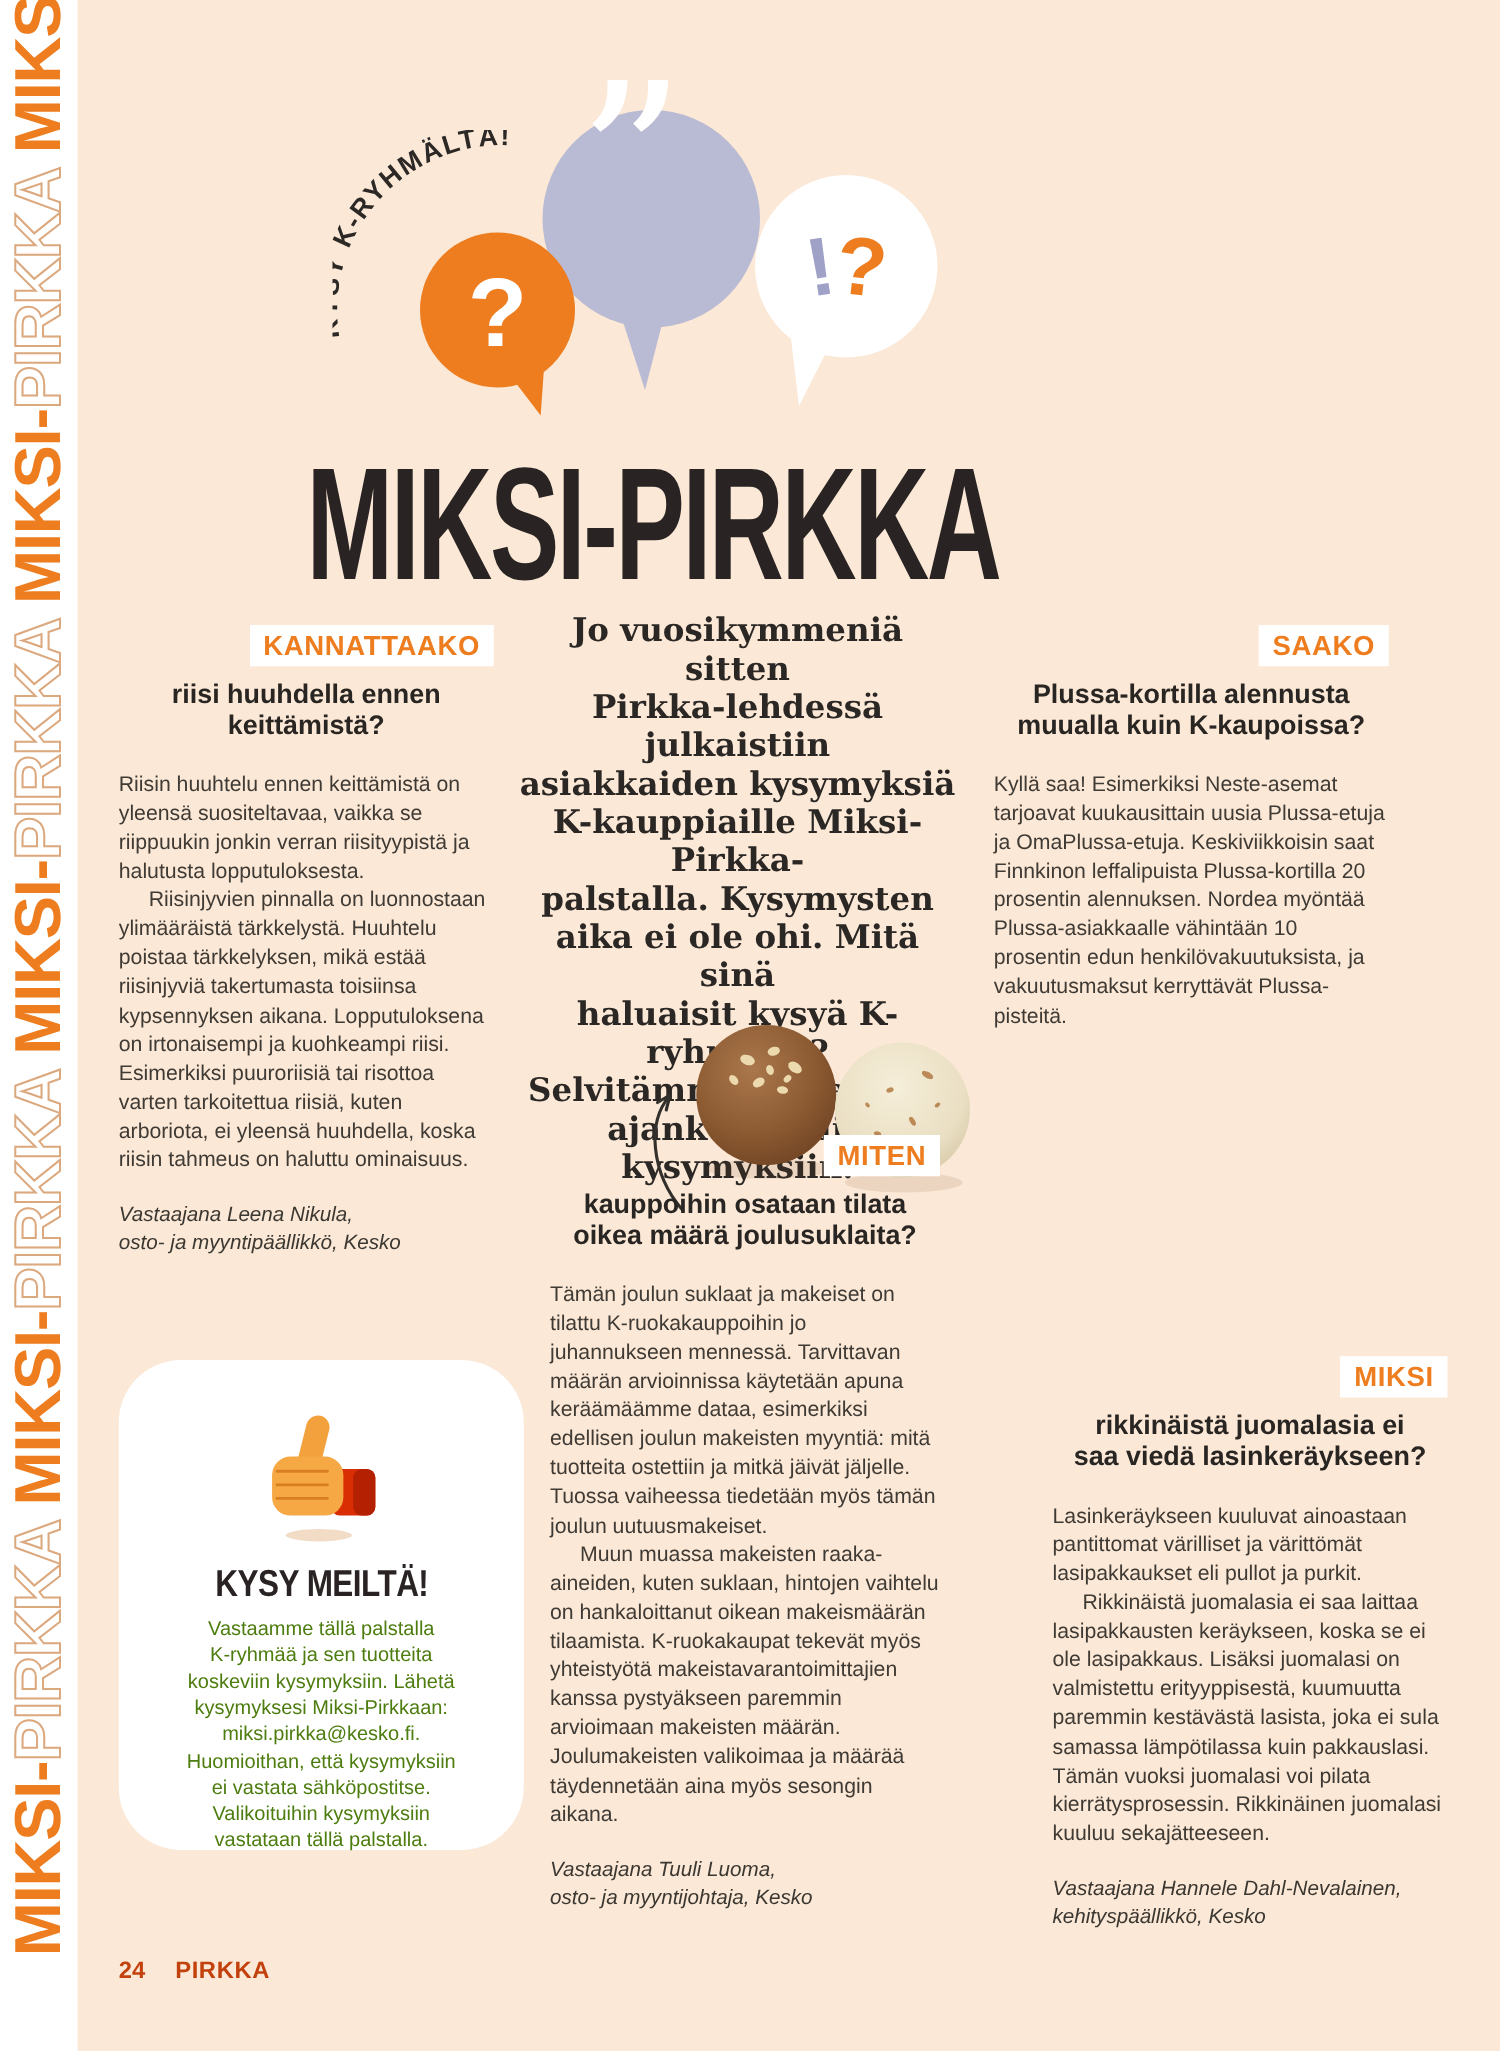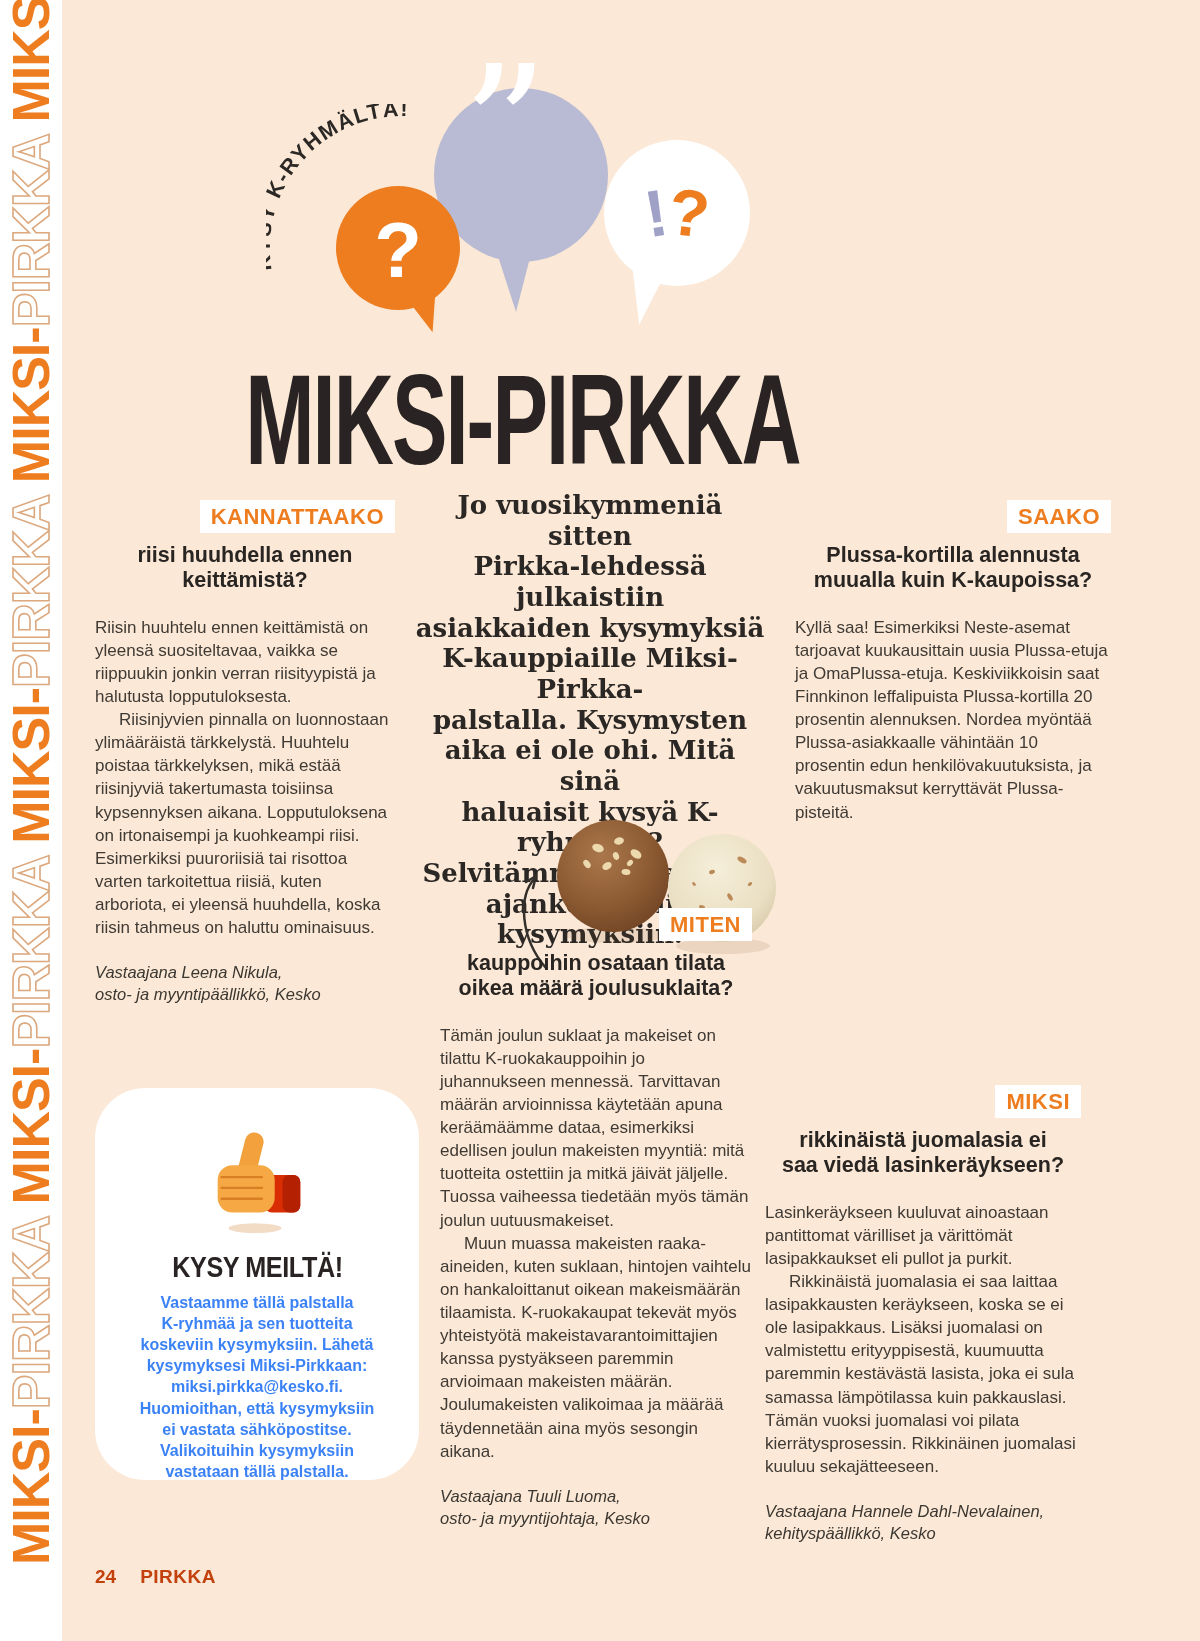--- a/index.html
+++ b/index.html
@@ -72,33 +72,33 @@
 
   .col1  { position:absolute; left:95px;  top:500px;  width:300px; }
   .intro {
     position:absolute; left:415px; top:490px; width:350px; text-align:center;
     font-family:"DejaVu Serif", serif; font-weight:bold; font-size:26px; line-height:1.18;
     color:#2b2724; white-space:pre-line;
   }
   .choco { position:absolute; left:480px; top:772px; }
   .col2  { position:absolute; left:440px; top:908px;  width:312px; }
   .col3  { position:absolute; left:795px; top:500px;  width:316px; }
-  .col3b { position:absolute; left:765px; top:1085px; width:316px; }
+  .col3b { position:absolute; left:842px; top:1085px; width:316px; }
 
   
   .ask-box {
     position:absolute; left:95px; top:1088px; width:324px; height:392px;
     background:#ffffff; border-radius:50px; text-align:center; z-index:2;
   }
   .ask-box .thumb { margin-top:34px; }
   .ask-title { margin-top:6px; }
   .ask-title span { display:inline-block; font-size:30px; font-weight:800; letter-spacing:-0.5px;
                     transform:scaleX(0.84); color:#292423; }
-  .ask-body { margin-top:8px; padding:0 24px; font-weight:700; font-size:16px; line-height:1.32;
-              color:#3b82f6; white-space:pre-line; }
+  .ask-body { margin-top:8px; padding:0 24px; font-weight:400; font-size:16px; line-height:1.32;
+              color:#4d7c0f; white-space:pre-line; }
 
   
   .footer { position:absolute; left:95px; top:1566px; font-weight:700; font-size:19px; color:#c2410c; }
   .footer .mag { margin-left:24px; letter-spacing:0.5px; }
 </style>
 </head>
 <body>
 
 <div class="page">
 

